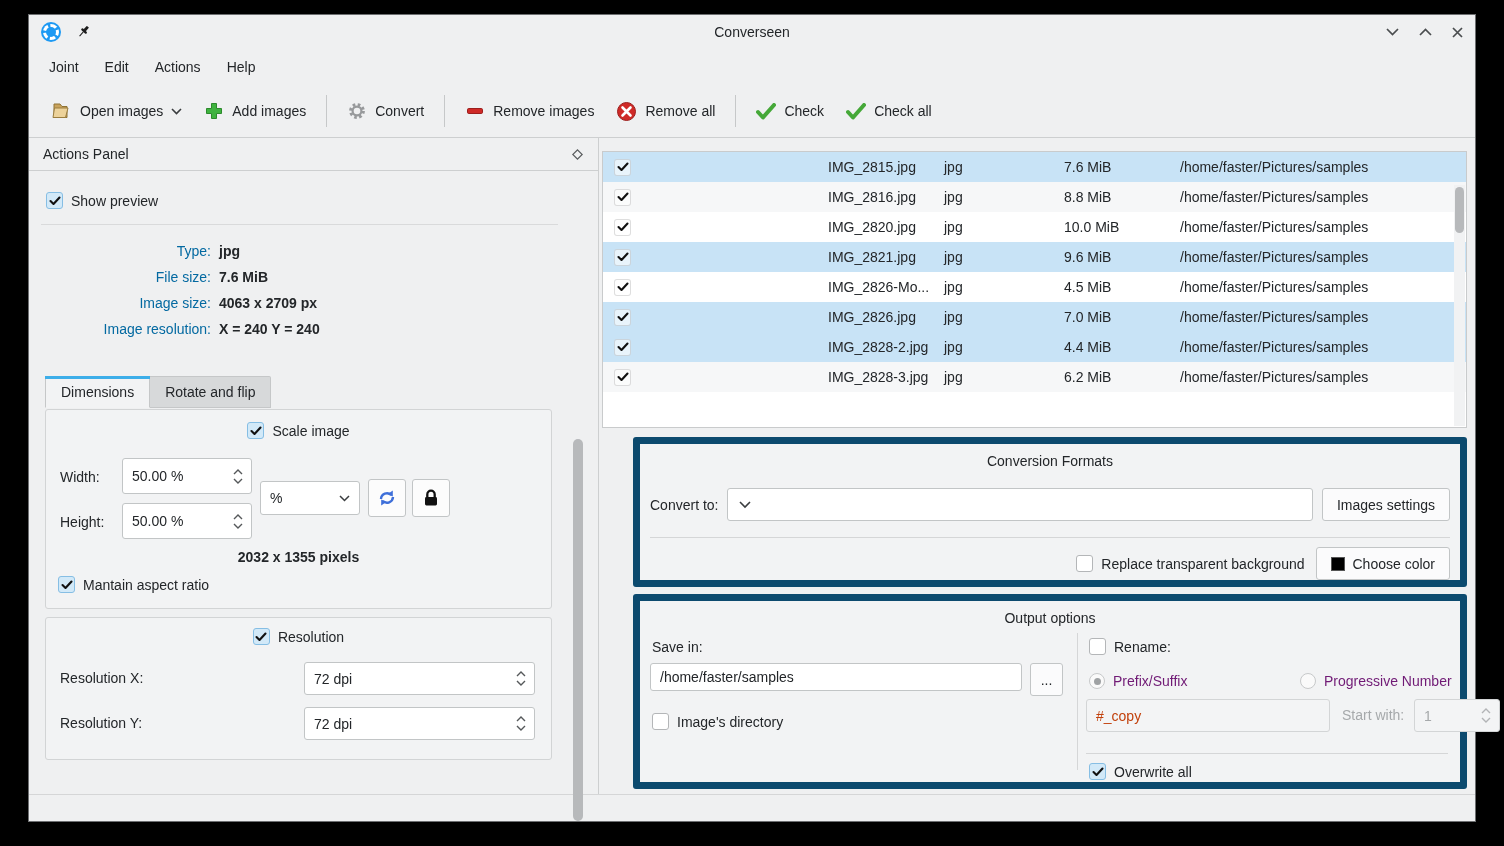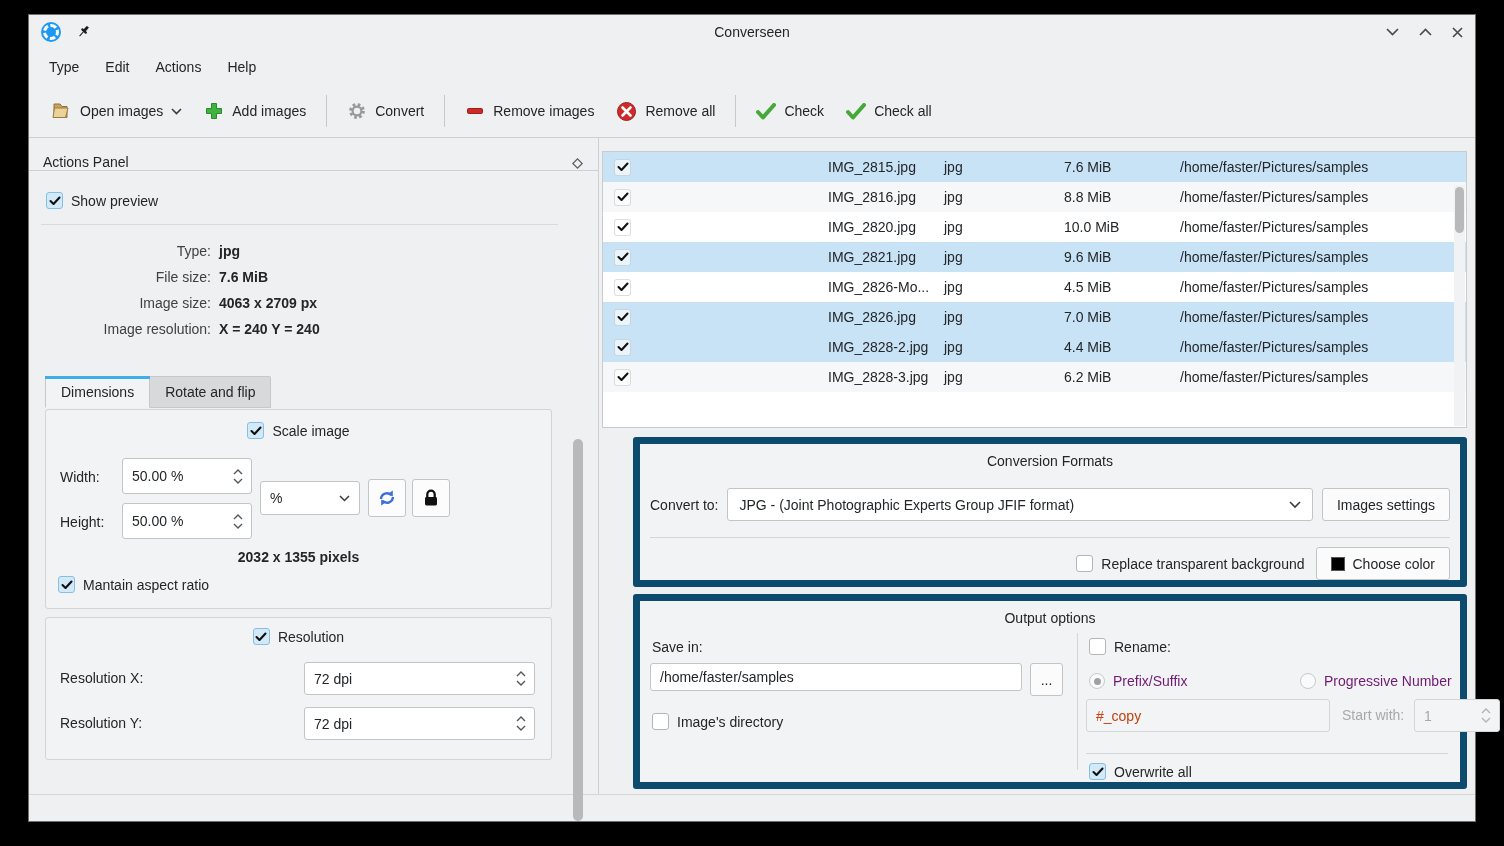--- a/index.html
+++ b/index.html
@@ -23,31 +23,31 @@
   .toolbar { height:53px; display:flex; align-items:center; padding:0 10px; flex:0 0 auto; border-bottom:1px solid #cdcfd0; }
   .tool-btn { display:flex; align-items:center; gap:8px; padding:8px 11px; border-radius:3px; }
   .tool-sep { width:1px; height:32px; background:#c6c8c9; margin:0 9px; }
   .chev { display:inline-flex; }
 
   
   .main { flex:1 1 auto; display:flex; min-height:0; position:relative; }
 
   
   .left-panel { width:570px; flex:0 0 auto; border-right:1px solid #cdcfd0; position:relative; }
-  .panel-header { height:33px; display:flex; align-items:flex-end; justify-content:space-between; padding:0 14px; border-bottom:1px solid #cdcfd0; }
+  .panel-header { height:33px; display:flex; align-items:center; justify-content:space-between; padding:0 14px; border-bottom:1px solid #cdcfd0; }
   .panel-body { position:absolute; left:0; top:33px; right:0; bottom:0; }
   .cb-row { display:flex; align-items:center; gap:8px; }
   .cb { width:17px; height:17px; border:1px solid #b4b6b8; border-radius:3px; background:#fff; flex:0 0 auto; display:flex; align-items:center; justify-content:center; }
   .cb.checked { background:#d2e9f8; border-color:#86bee4; }
   .cb svg { display:none; }
   .cb.checked svg { display:block; }
   .show-preview { position:absolute; left:17px; top:21px; }
   .hsep { position:absolute; left:12px; right:40px; top:53px; height:1px; background:#d9dadb; }
   .info-grid { position:absolute; left:0; top:72px; display:grid; grid-template-columns:182px auto; column-gap:8px; row-gap:10px; }
-  .info-label { text-align:right; color:#404040; }
+  .info-label { text-align:right; color:#0369a1; }
   .info-value { font-weight:bold; }
 
   .tabs { position:absolute; left:16px; top:205px; display:flex; }
   .tab { padding:7px 15px; border:1px solid #c5c7c8; background:#d7d9da; position:relative; }
   .tab.selected { background:#f2f3f4; border-bottom-color:#f2f3f4; z-index:2; }
   .tab.selected::before { content:""; position:absolute; left:-1px; right:-1px; top:-1px; height:3px; background:#3daee9; }
   .tab + .tab { border-left:none; border-radius:0 2px 0 0; }
 
   .groupbox { position:absolute; left:16px; width:507px; border:1px solid #d2d4d5; border-radius:3px; background:#f2f3f4; }
   .gb1 { top:238px; height:200px; }
@@ -136,21 +136,21 @@
       </span>
       <span class="win-btn">
         <svg width="11" height="11" viewBox="0 0 11 11">
             <path d="M1 1 L10 10 M10 1 L1 10" fill="none" stroke="#4a4d4f" stroke-width="1.7"></path>
           </svg>
       </span>
     </div>
   </div>
 
   <div class="menubar">
-    <span class="menu-item">Type</span>
+    <span class="menu-item">Joint</span>
     <span class="menu-item">Edit</span>
     <span class="menu-item">Actions</span>
     <span class="menu-item">Help</span>
   </div>
 
   <div class="toolbar">
     <div class="tool-btn">
       <svg width="22" height="20" viewBox="0 0 22 20">
         <path d="M4 3 h6 l2 2.5 h5 v11 H4 z" fill="#c9a35c" stroke="#8f7335" stroke-width="1"></path>
         <path d="M4.5 7 h13.5 l-2.5 9.5 H3 z" fill="#ecd29a" stroke="#9a7d3f" stroke-width="1"></path>
@@ -468,21 +468,20 @@
         <div class="t-scroll">
             <div class="t-thumb"></div>
           </div>
       </div>
 
       <div class="sect-box conv-box">
         <div class="sect-title">Conversion Formats</div>
         <div class="convert-row">
           <span>Convert to:</span>
           <div class="dropdown">
-            <span>JPG - (Joint Photographic Experts Group JFIF format)</span>
             <svg width="12" height="8" viewBox="0 0 12 8">
                 <path d="M1 1 L6 6 L11 1" fill="none" stroke="#3a3d3f" stroke-width="1.6"></path>
               </svg>
           </div>
           <div class="push-btn">Images settings</div>
         </div>
         <div class="conv-sep"></div>
         <div class="replace-row">
           <div class="cb-row">
             <span class="cb"></span>

